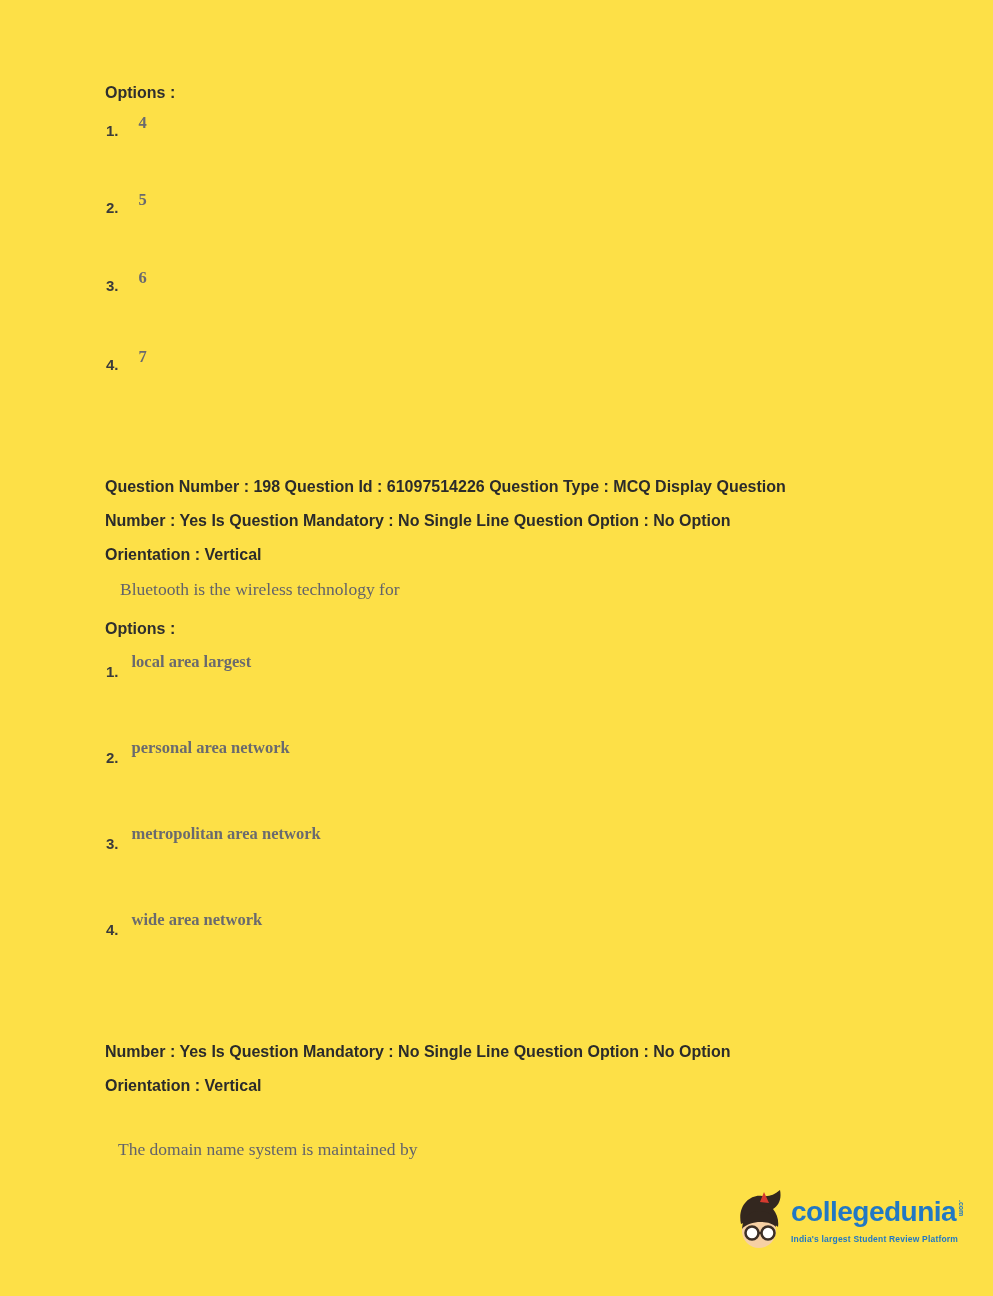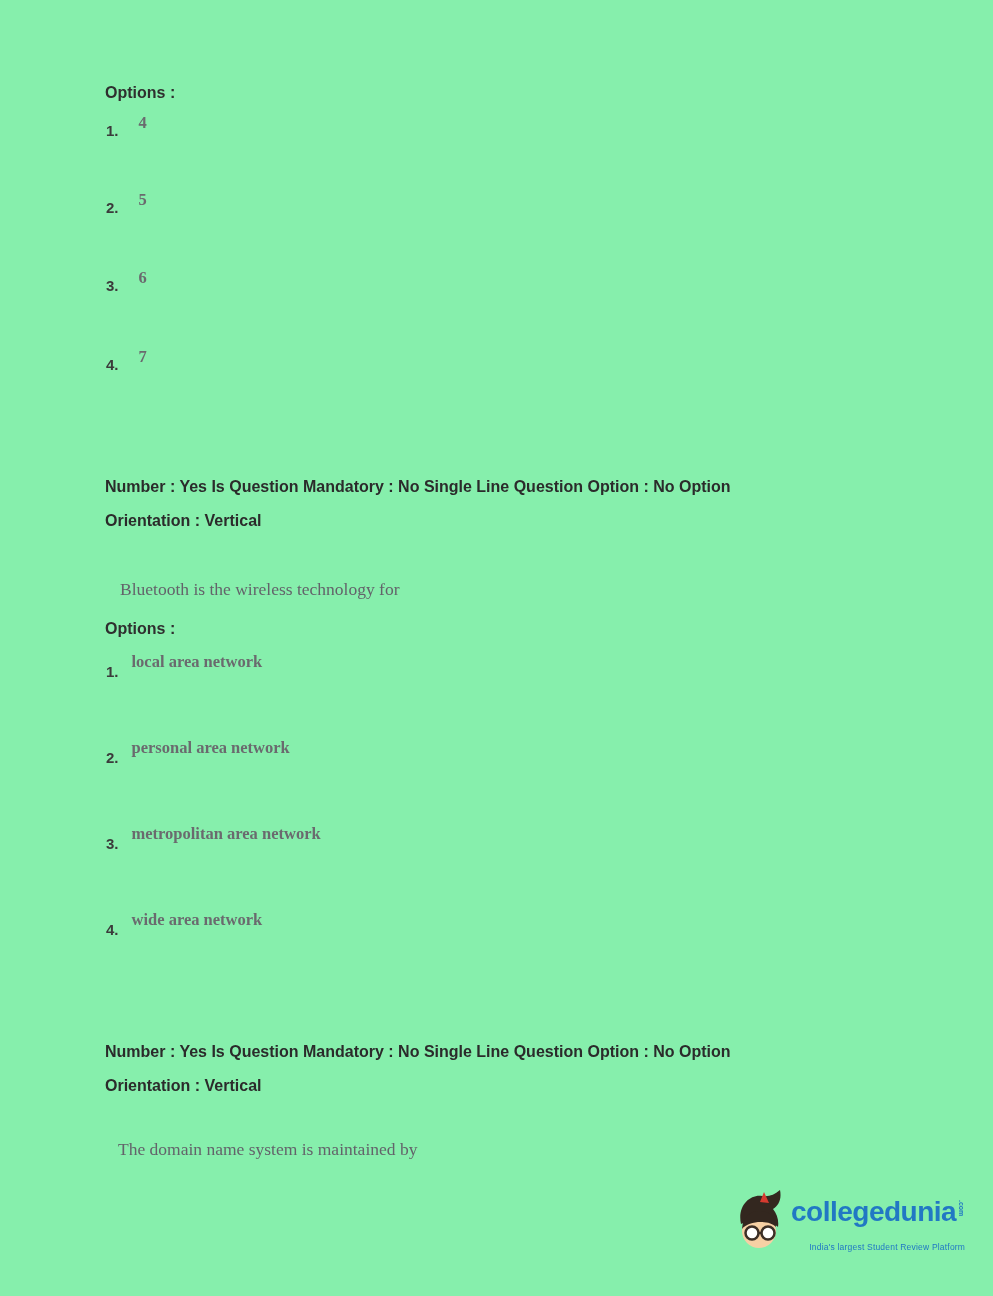--- a/index.html
+++ b/index.html
@@ -3,21 +3,21 @@
 <meta charset="utf-8">
 <style>
   * { margin:0; padding:0; box-sizing:border-box; }
   html,body { background:#ffffff; }
   body {
     width:993px; height:1296px;
     position:relative;
     font-family:"Liberation Sans", sans-serif;
     overflow:hidden;
   }
-  .page { position:absolute; inset:0; background:#86efac; }
+  .page { position:absolute; inset:0; background:#fde047; }
 
   .options-label {
     position:absolute; left:105px;
     font-weight:700; font-size:16px; color:#2f2f2f;
     white-space:nowrap;
   }
   .opt-row { position:absolute; left:106px; white-space:nowrap;font-weight:bold; }
   .opt-num {
     display:inline-block;
     font-size:15px; color:#3b3b3b;
@@ -42,33 +42,33 @@
     font-family:"Liberation Serif", serif;
     font-size:17.5px; color:#63636a;
     white-space:nowrap;
   }
 
   .logo {
     position:absolute; left:735px; top:1190px;
     display:flex; align-items:flex-start;
   }
   .logo-mascot { flex:0 0 auto; margin-right:6px; }
-  .logo-textcol { display:flex; flex-direction:column; padding-top:8px;text-align:right; }
+  .logo-textcol { display:flex; flex-direction:column; padding-top:8px; }
   .logo-brandrow { display:flex; align-items:flex-start; }
   .logo-brand {
     font-weight:700; font-size:28px; letter-spacing:-0.5px;
     color:#2178c4; line-height:28px; white-space:nowrap;
   }
   .logo-suffix {
     font-weight:700; font-size:7px; color:#2178c4;
     writing-mode:vertical-rl; line-height:7px; margin-left:2px; margin-top:2px;
   }
   .logo-tagline {
-    font-weight:400; font-size:8.5px; color:#2178c4;
-    letter-spacing:0.2px; margin-top:16px; white-space:nowrap;
+    font-weight:700; font-size:8.5px; color:#2178c4;
+    letter-spacing:0.2px; margin-top:8px; white-space:nowrap;
   }
 </style>
 </head>
 <body>
 
 <div class="page">
 
   <div class="options-label" style="top:84px">Options :</div>
 
   <div class="opt-row top-opts" style="top:121px">
@@ -78,30 +78,31 @@
     <span class="opt-num">2.</span><span class="opt-val">5</span>
   </div>
   <div class="opt-row top-opts" style="top:276px">
     <span class="opt-num">3.</span><span class="opt-val">6</span>
   </div>
   <div class="opt-row top-opts" style="top:355px">
     <span class="opt-num">4.</span><span class="opt-val">7</span>
   </div>
 
   <div class="q-header" style="top:470px">
+    <div>Question Number : 198 Question Id : 61097514226 Question Type : MCQ Display Question</div>
     <div>Number : Yes Is Question Mandatory : No Single Line Question Option : No Option</div>
     <div>Orientation : Vertical</div>
   </div>
 
   <div class="q-text" style="top:579px; left:120px">Bluetooth is the wireless technology for</div>
 
   <div class="options-label" style="top:620px">Options :</div>
 
   <div class="opt-row q-opts" style="top:662px">
-    <span class="opt-num">1.</span><span class="opt-val">local area network</span>
+    <span class="opt-num">1.</span><span class="opt-val">local area largest</span>
   </div>
   <div class="opt-row q-opts" style="top:748px">
     <span class="opt-num">2.</span><span class="opt-val">personal area network</span>
   </div>
   <div class="opt-row q-opts" style="top:834px">
     <span class="opt-num">3.</span><span class="opt-val">metropolitan area network</span>
   </div>
   <div class="opt-row q-opts" style="top:920px">
     <span class="opt-num">4.</span><span class="opt-val">wide area network</span>
   </div>

